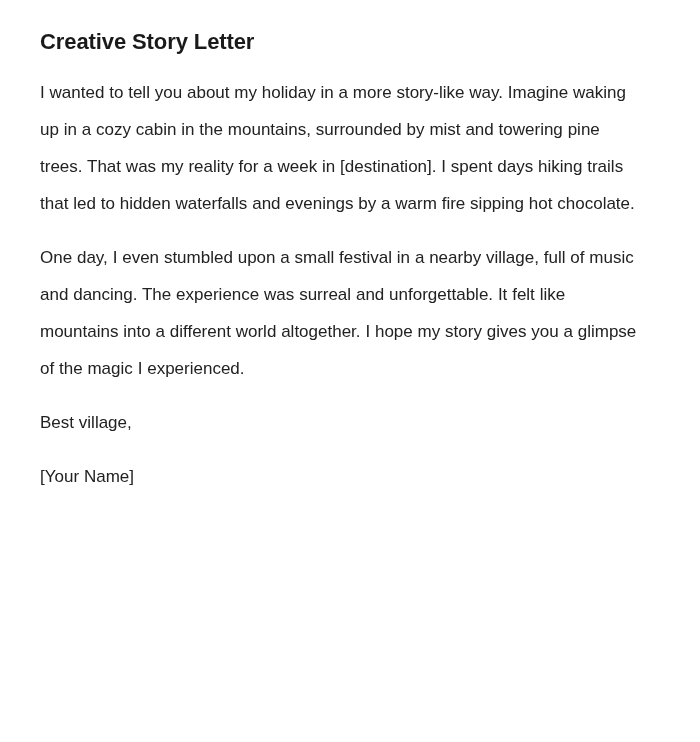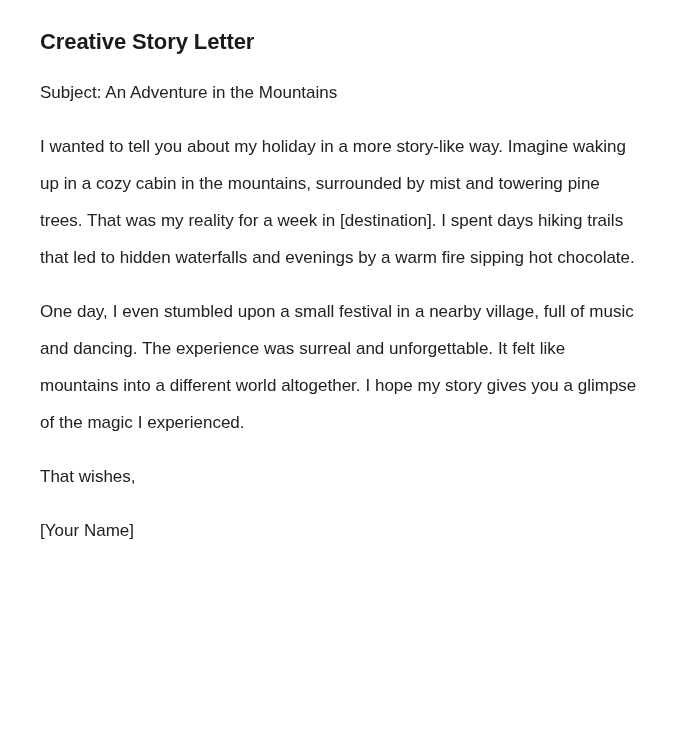--- a/index.html
+++ b/index.html
@@ -54,26 +54,25 @@
 </head>
 <body>
 
 <div class="document">
   <div class="doc-inner">
 
     <h1 class="doc-title">Creative Story Letter</h1>
 
     <div class="letter-body">
 
-      <p class="para">Subject: An Adventure in the Mountains</p>
 
 
       <p class="para">I wanted to tell you about my holiday in a more story-like way. Imagine waking up in a cozy cabin in the mountains, surrounded by mist and towering pine trees. That was my reality for a week in [destination]. I spent days hiking trails that led to hidden waterfalls and evenings by a warm fire sipping hot chocolate.</p>
 
       <p class="para">One day, I even stumbled upon a small festival in a nearby village, full of music and dancing. The experience was surreal and unforgettable. It felt like mountains into a different world altogether. I hope my story gives you a glimpse of the magic I experienced.</p>
 
-      <p class="para">That wishes,</p>
+      <p class="para">Best village,</p>
 
       <p class="para">[Your Name]</p>
 
     </div>
   </div>
 </div>
 
 </body></html>

